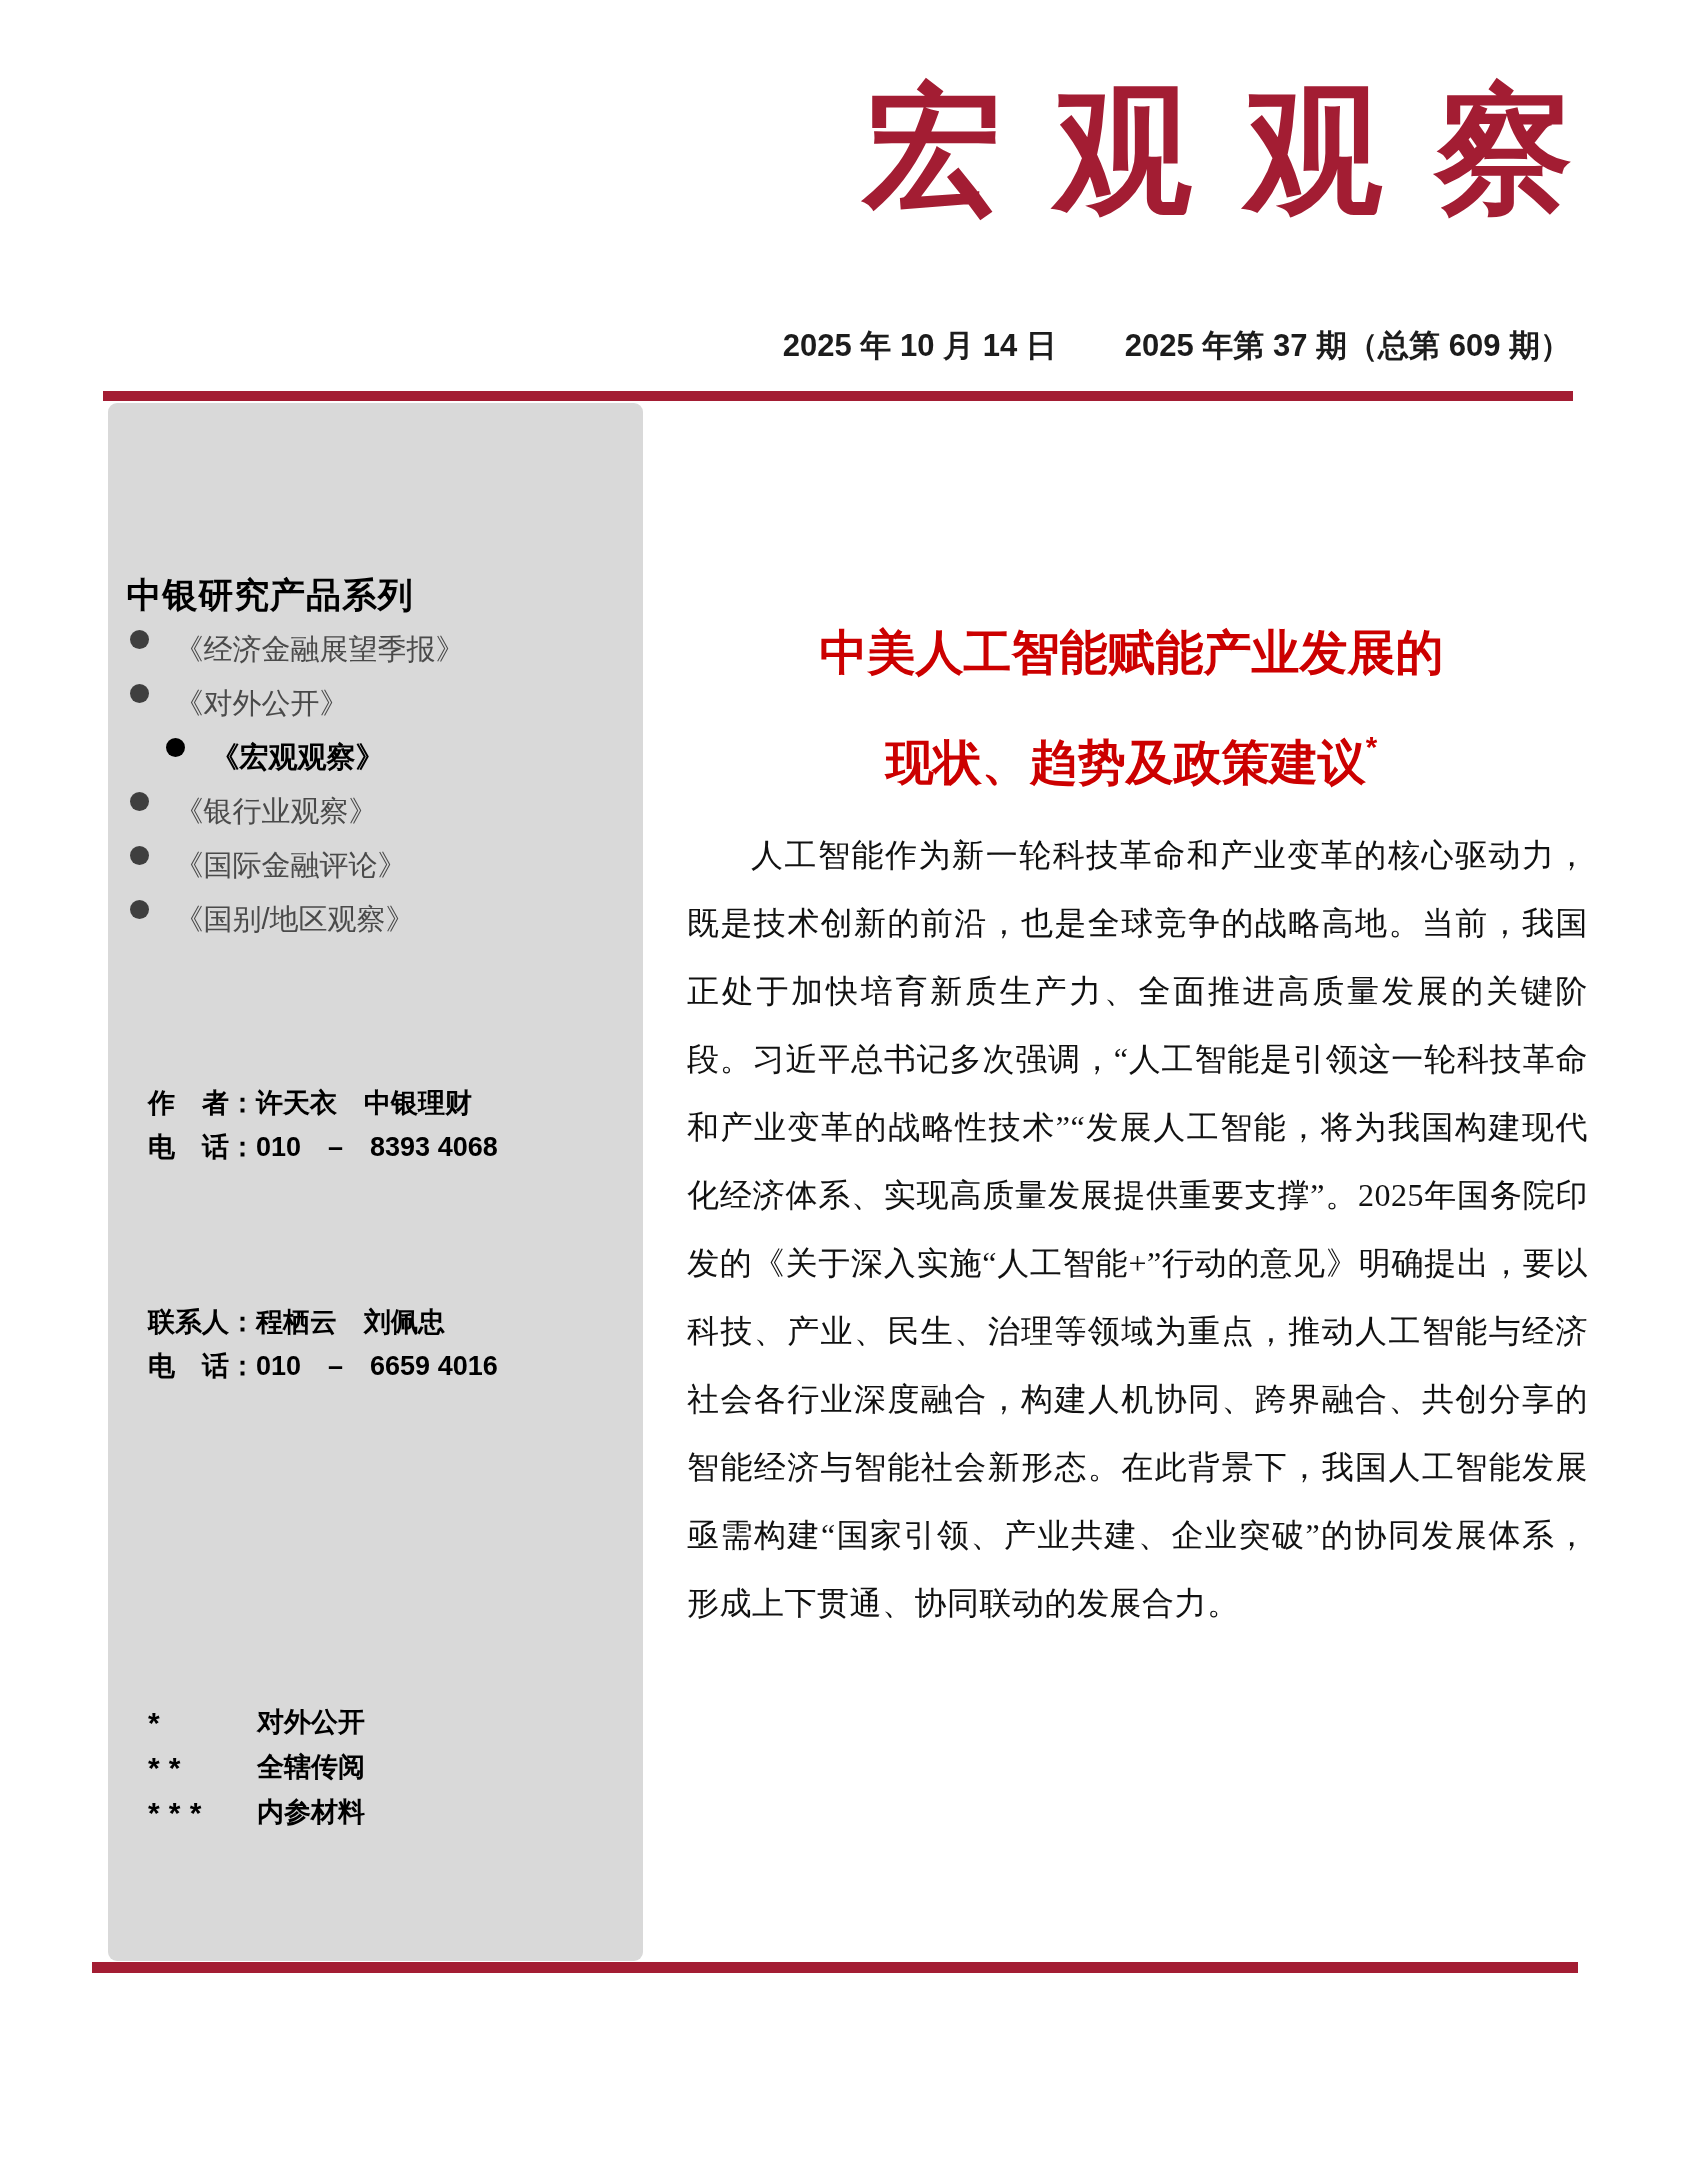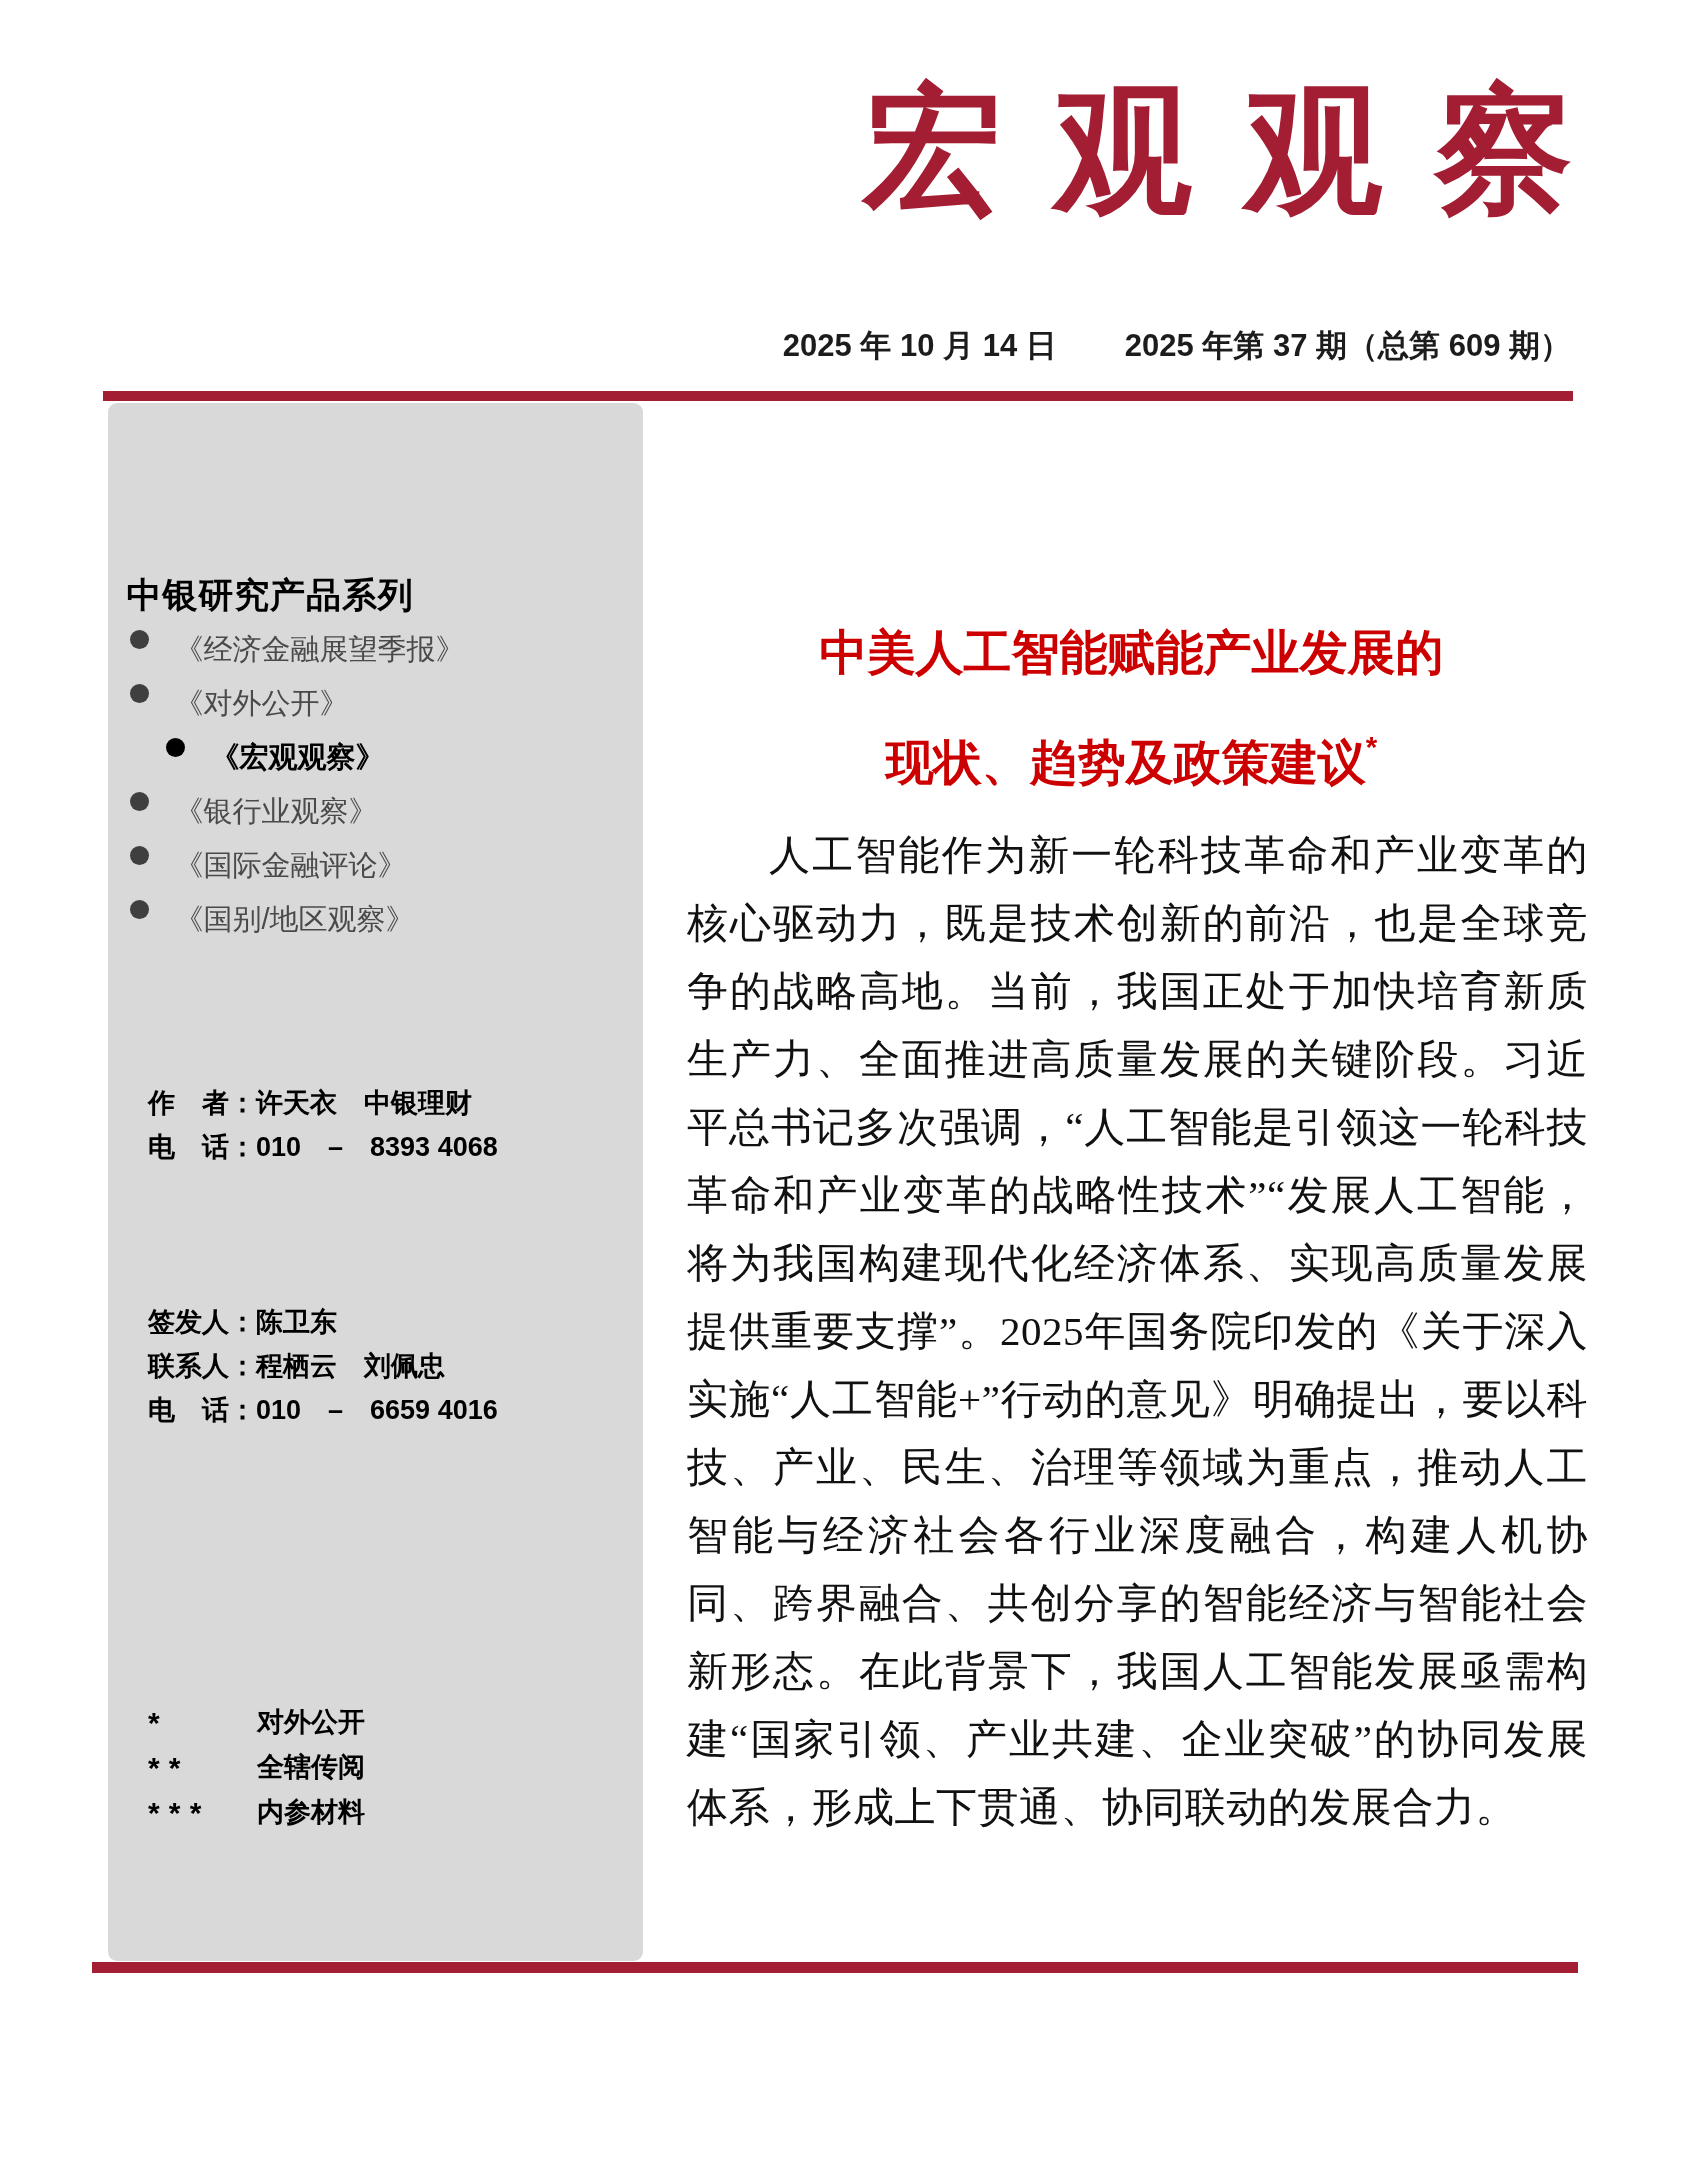--- a/index.html
+++ b/index.html
@@ -62,21 +62,21 @@
     position:absolute; left:683px; top:598px; width:897px;
     text-align:center; color:#CC0000; font-weight:700;
     font-size:48px; line-height:110px; white-space:nowrap;
   }
   .article-title sup {
     font-size:29.5px; position:relative; top:-5.5px; vertical-align:super; line-height:0;
   }
   .article-body {
     position:absolute; left:687px; top:821px; width:901px;
     font-family:"Liberation Serif","DejaVu Serif",serif;
-    font-size:41px; line-height:68px; color:#111;
+    font-size:32px; line-height:68px; color:#111;
     text-align:justify; text-indent:2em; letter-spacing:0.5px;
   }
 </style>
 </head>
 <body>
 
 <div id="page">
 
   <div class="banner-title">宏观观察</div>
 
@@ -117,21 +117,20 @@
         <span>《国别/地区观察》</span>
       </div>
     </div>
 
     <div class="sb-block sb-author">
       <div class="sb-line"><span>作　者：</span><span>许天衣　中银理财</span></div>
       <div class="sb-line"><span>电　话：</span><span>010　–　8393 4068</span></div>
     </div>
 
     <div class="sb-block sb-approval">
-      <div class="sb-line"><span>签发人：</span><span>陈卫东</span></div>
       <div class="sb-line"><span>联系人：</span><span>程栖云　刘佩忠</span></div>
       <div class="sb-line"><span>电　话：</span><span>010　–　6659 4016</span></div>
     </div>
 
     <div class="sb-block sb-legend">
       <div class="legend-row">
         <span class="sym">*</span>
         <span>对外公开</span>
       </div>
       <div class="legend-row">

